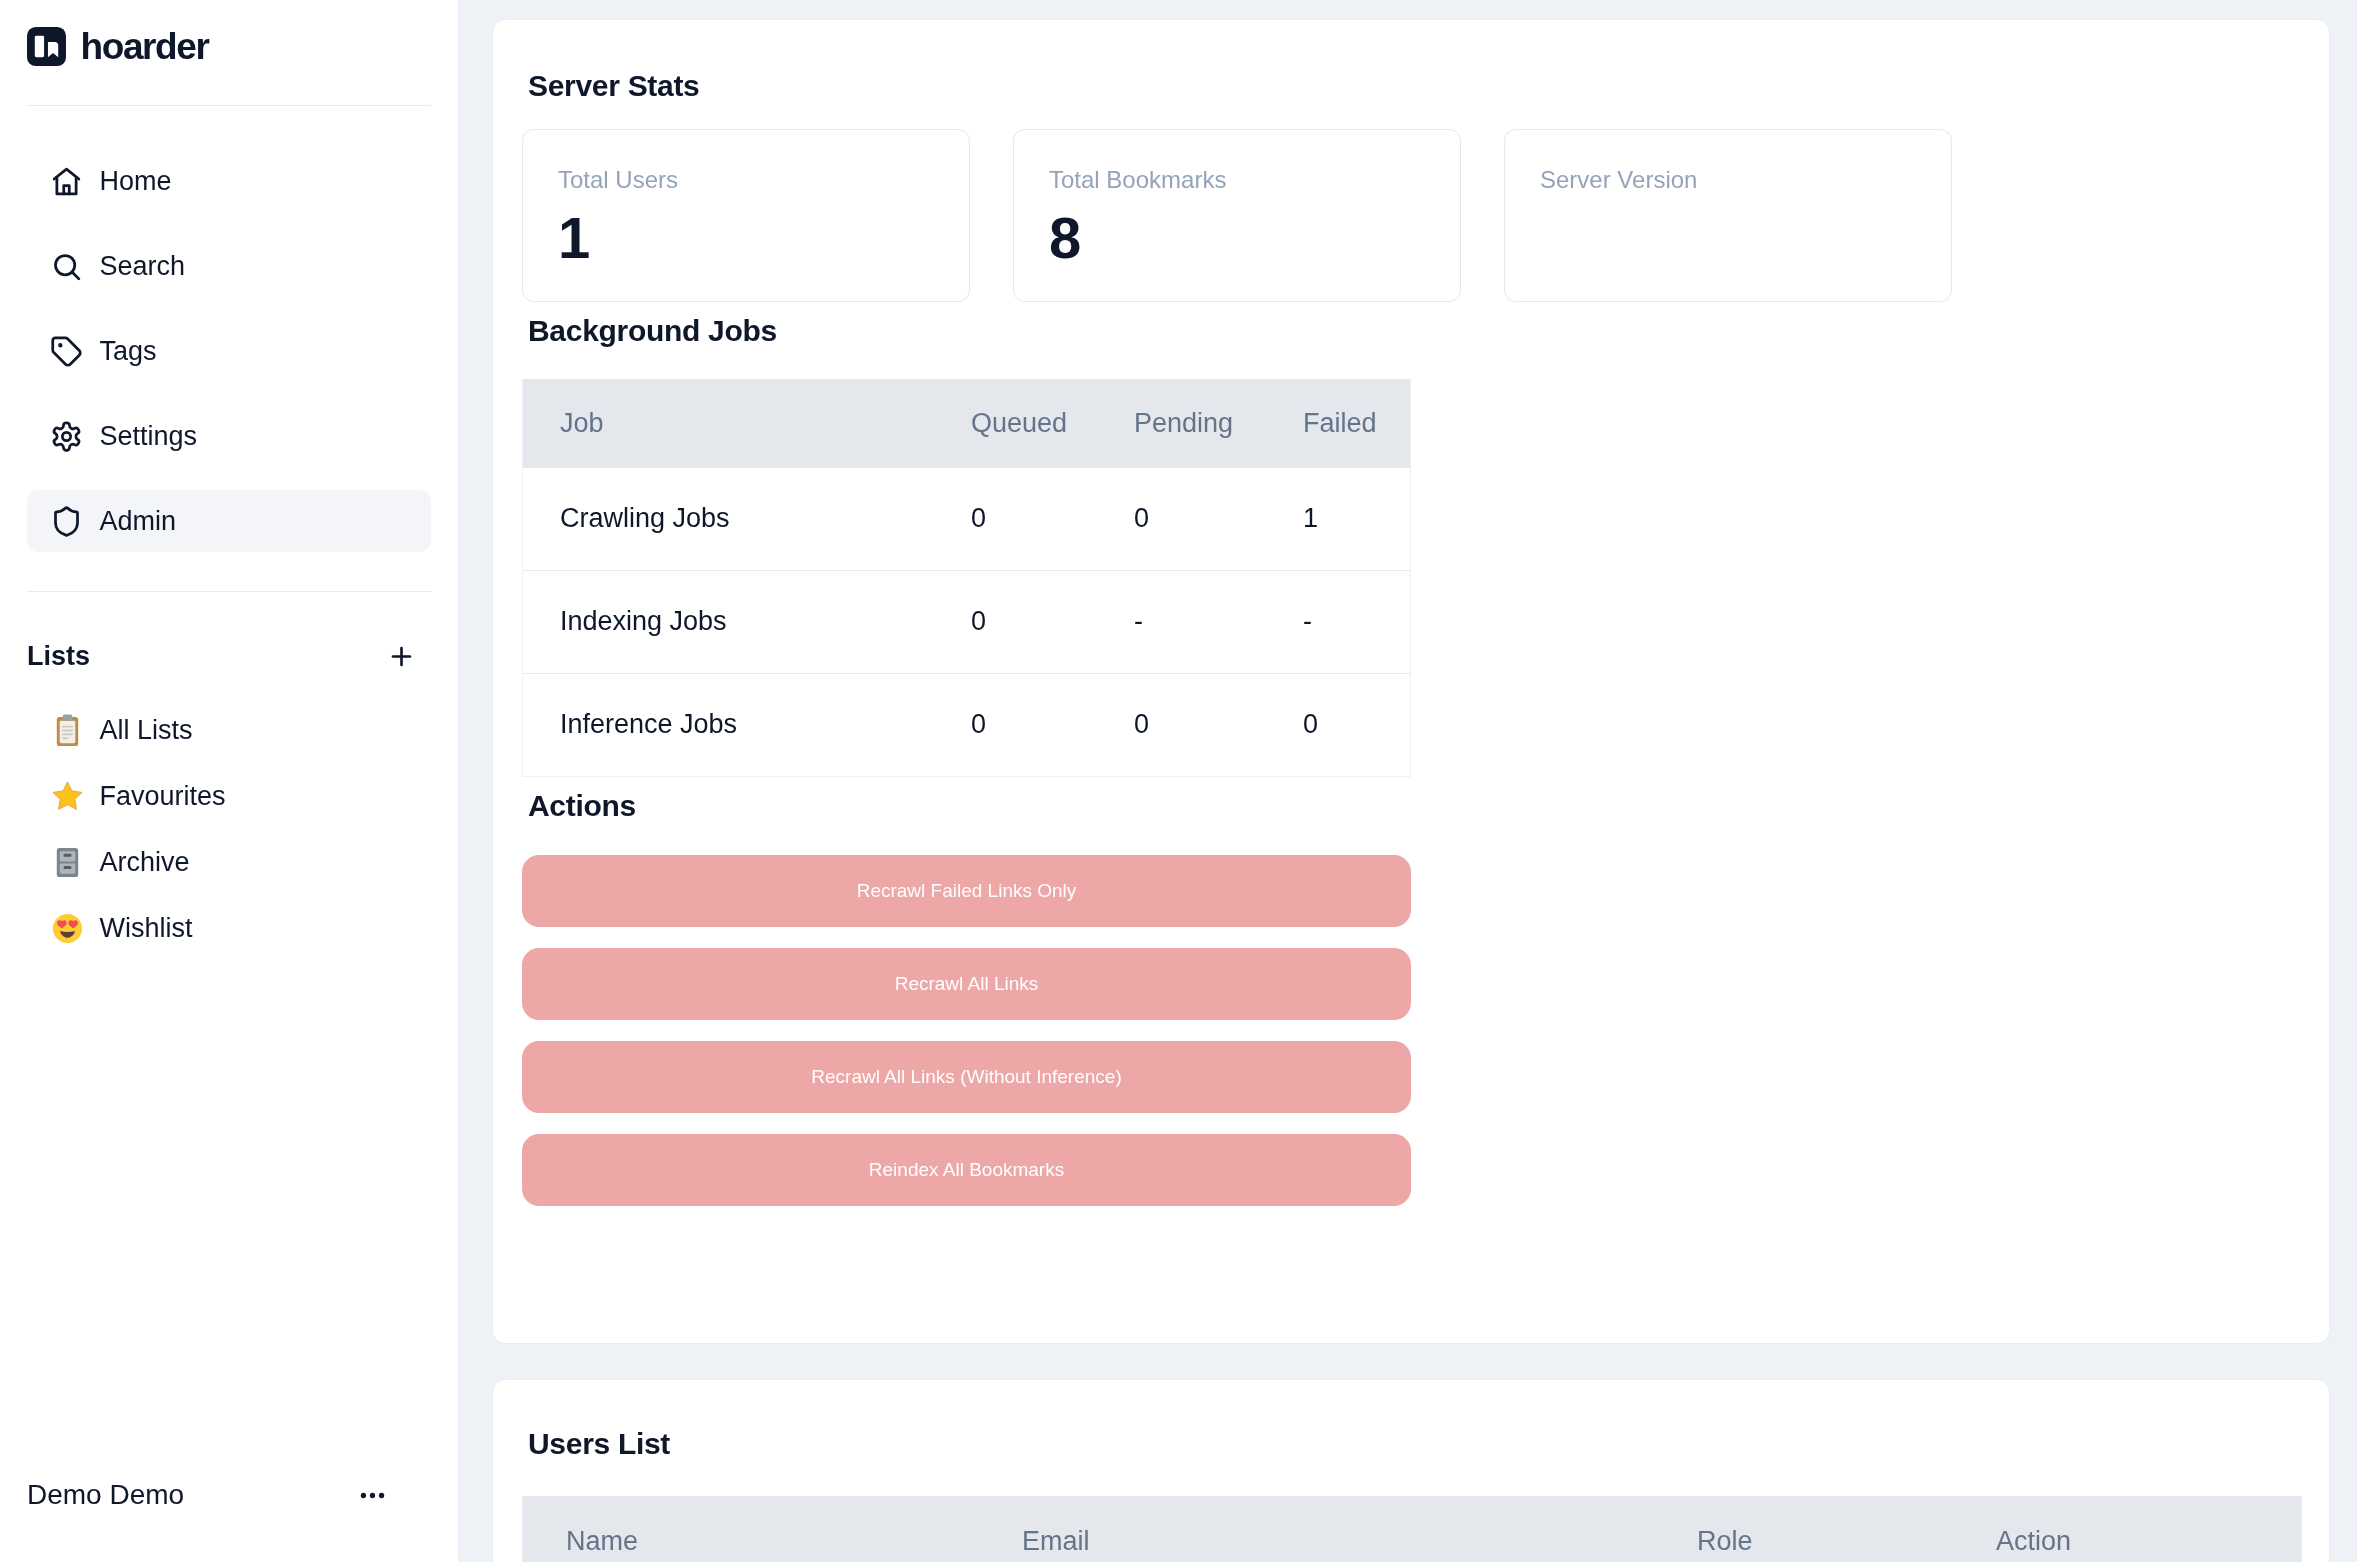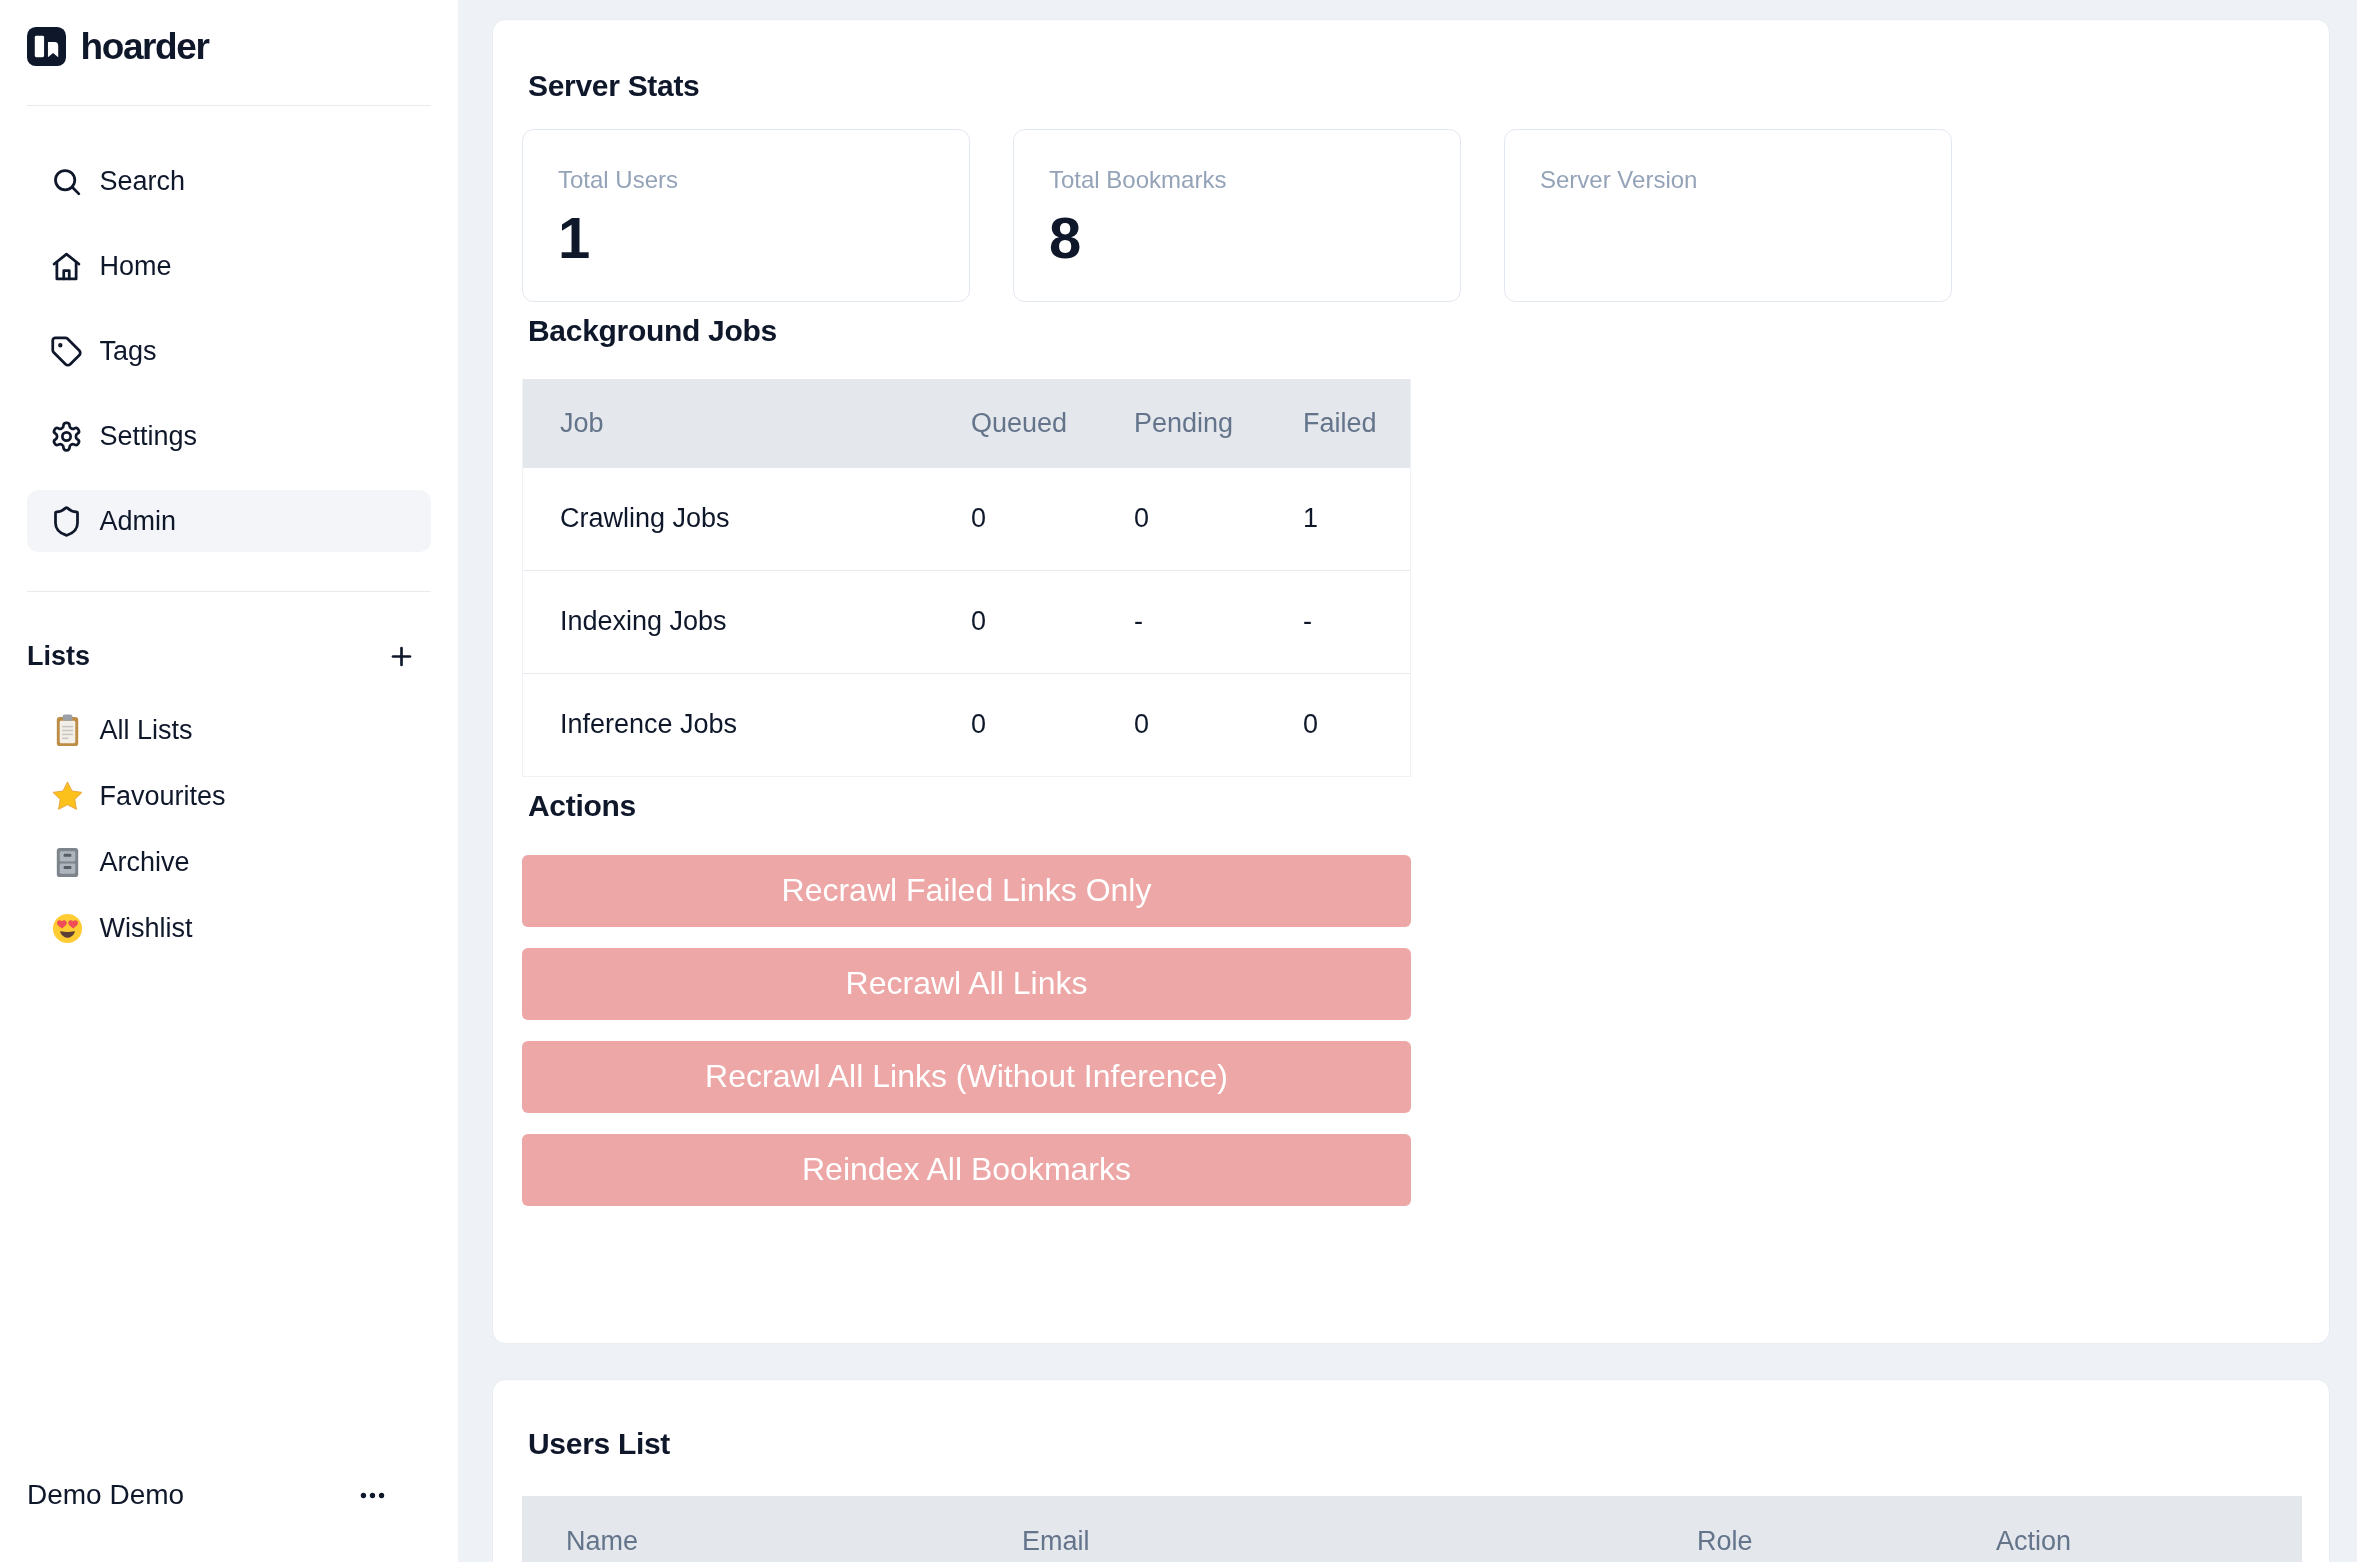--- a/index.html
+++ b/index.html
@@ -56,22 +56,22 @@
 
   .jobs-table{margin-top:25px;width:889px;box-sizing:border-box;
               border-left:1px solid #eef1f5;border-right:1px solid #eef1f5;border-bottom:1px solid #eef1f5;}
   .jobs-head,.jobs-row{display:grid;grid-template-columns:448px 163px 169px 108px;align-items:center;}
   .jobs-head{height:89px;background:#e4e7ec;color:#64748b;font-size:27px;font-weight:500;}
   .jobs-row{height:102px;font-size:27px;border-bottom:1px solid #e7ebf0;background:#fff;}
   .jobs-row:last-child{border-bottom:none;}
   .cell-first{padding-left:37px;}
 
   .actions{margin-top:26px;display:flex;flex-direction:column;gap:21px;width:889px;}
-  .action-btn{height:72px;border:none;border-radius:6px;background:#eda7a7;color:#ffffff;
-              font-size:32px;font-weight:500;font-family:inherit;cursor:pointer;}
+  .action-btn{height:72px;border:none;border-radius:17px;background:#eda7a7;color:#ffffff;
+              font-size:19px;font-weight:500;font-family:inherit;cursor:pointer;}
 
   .users-head{margin-top:29px;position:relative;height:89px;background:#e4e7ec;width:1780px;}
   .users-head span{position:absolute;top:50%;transform:translateY(-50%);
                    color:#64748b;font-size:27px;font-weight:500;}
   .uh-name{left:32px;margin-left:12px;}
   .uh-email{left:500px;}
   .uh-role{left:1175px;}
   .uh-action{left:1474px;}
 </style>
 </head>
@@ -90,35 +90,35 @@
       </span>
       <span class="logo-text">hoarder</span>
     </div>
 
     <div class="sidebar-divider"></div>
 
     <nav class="nav">
       <div class="nav-item">
         <span class="nav-icon">
           <svg viewBox="0 0 24 24">
-              <circle cx="11" cy="11" r="7"></circle>
-              <path d="m16.6 16.6 4.4 4.4"></path>
-            </svg>
-        </span>
-        <span>Search</span>
-      </div>
-      <div class="nav-item">
-        <span class="nav-icon">
-          <svg viewBox="0 0 24 24">
               <path d="M3 10.2 12 3l9 7.2"></path>
               <path d="M5 9v12h14V9"></path>
               <path d="M10 21v-6h4v6"></path>
             </svg>
         </span>
         <span>Home</span>
+      </div>
+      <div class="nav-item">
+        <span class="nav-icon">
+          <svg viewBox="0 0 24 24">
+              <circle cx="11" cy="11" r="7"></circle>
+              <path d="m16.6 16.6 4.4 4.4"></path>
+            </svg>
+        </span>
+        <span>Search</span>
       </div>
       <div class="nav-item">
         <span class="nav-icon">
           <svg viewBox="0 0 24 24">
               <path d="M12.586 2.586A2 2 0 0 0 11.172 2H4a2 2 0 0 0-2 2v7.172a2 2 0 0 0 .586 1.414l8.704 8.704a2.426 2.426 0 0 0 3.42 0l6.58-6.58a2.426 2.426 0 0 0 0-3.42z"></path>
               <circle cx="7.5" cy="7.5" r="0.6" fill="#0f172a"></circle>
             </svg>
         </span>
         <span>Tags</span>
       </div>

